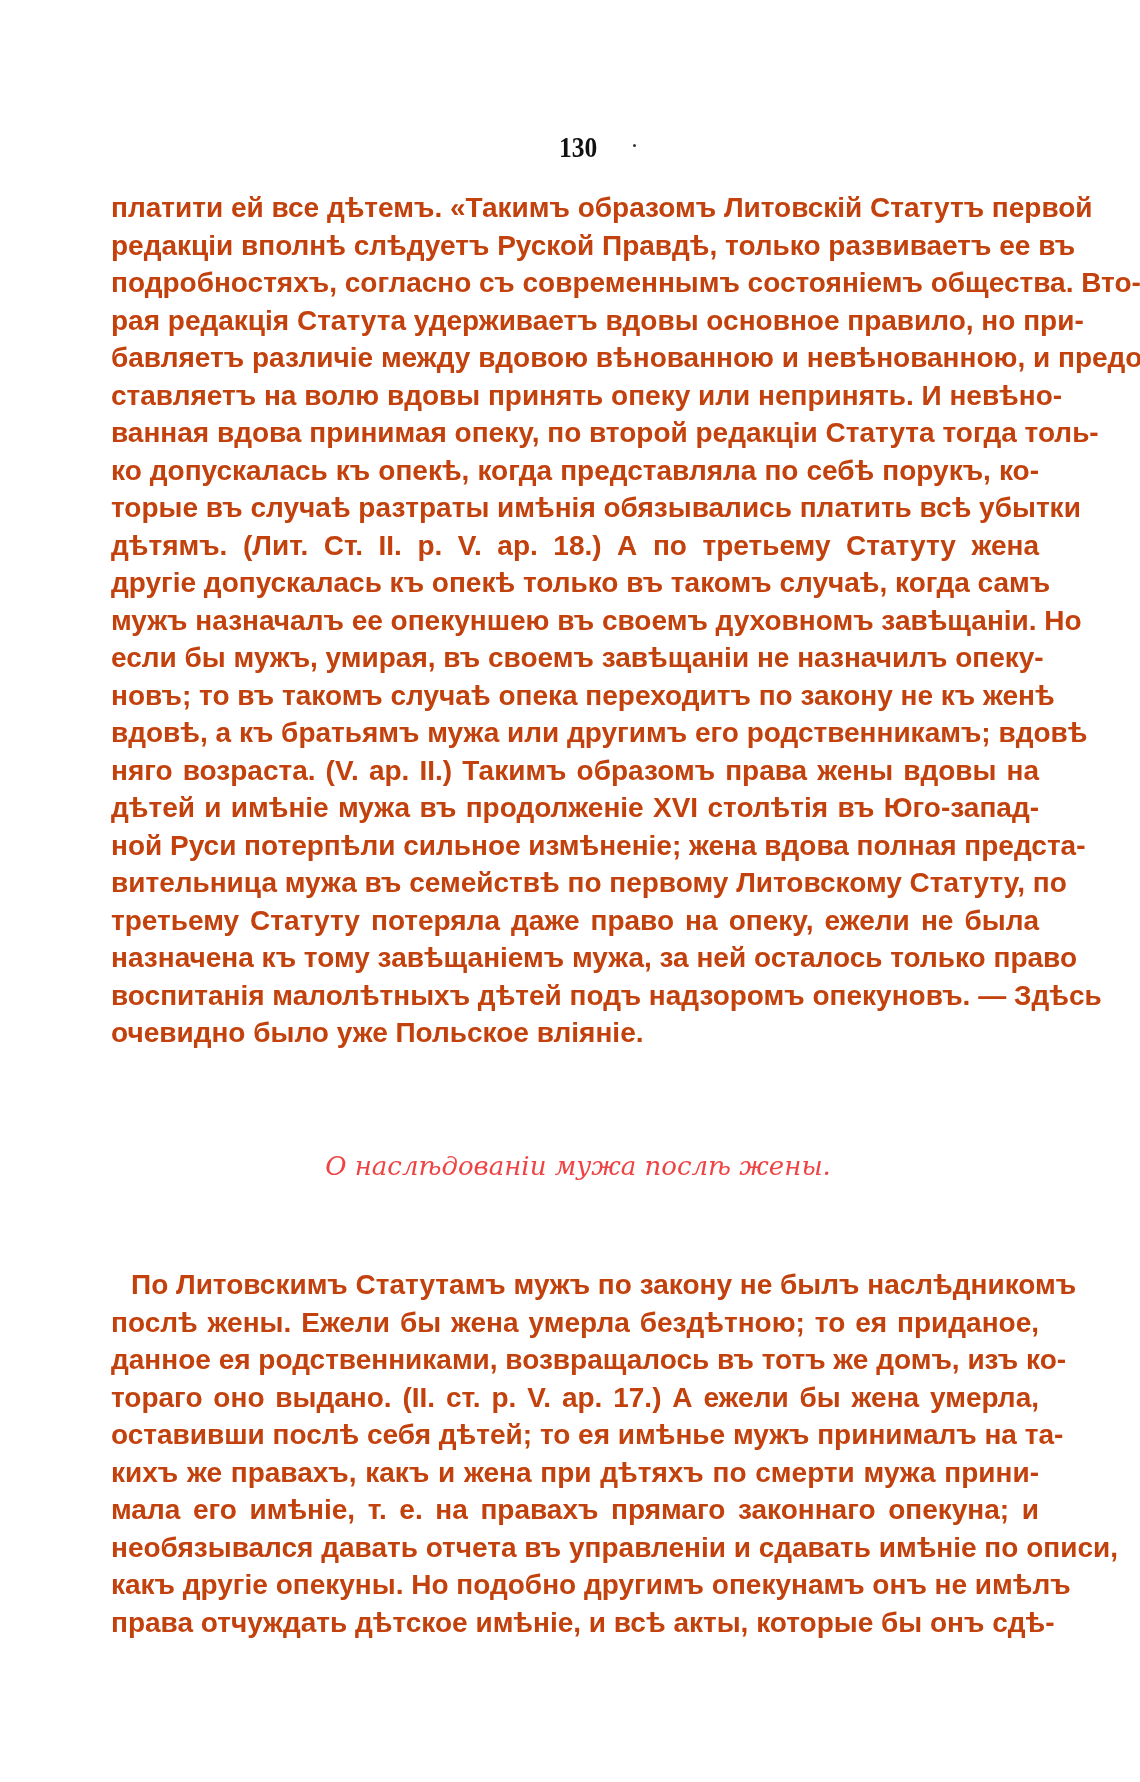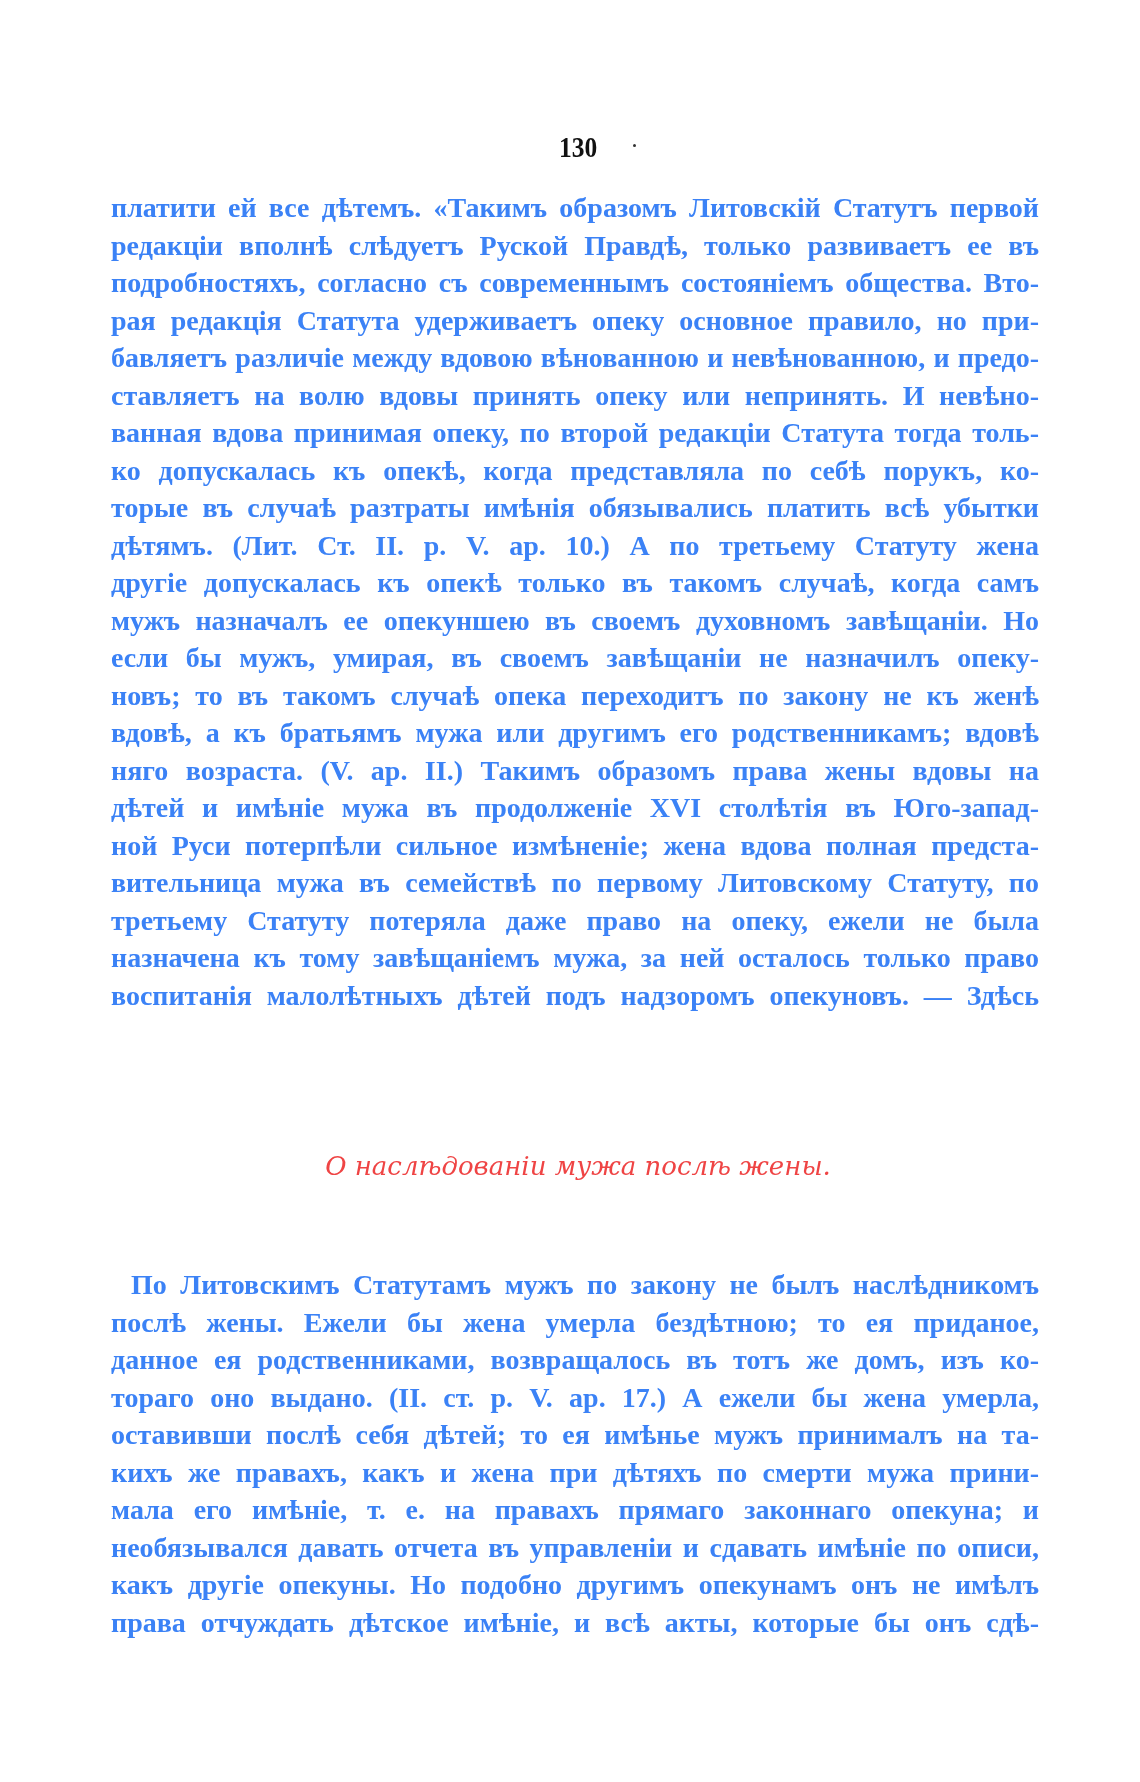--- a/index.html
+++ b/index.html
@@ -6,21 +6,21 @@
   body { width: 1140px; height: 1782px; position: relative; overflow: hidden; }
   .page { position: absolute; left: 8px; top: 0; width: 1140px; height: 1318px; background: #fff; color: #111; }
   .page-number {
     position: absolute; left: 0; width: 1140px; top: 130px; text-align: center;
     font-family: "Liberation Serif", serif; font-size: 30px; font-weight: bold; letter-spacing: 0px;
     transform: scaleX(0.85);
   }
   .speck { position: absolute; width: 3px; height: 3px; background: #333; border-radius: 50%; }
   .text-block {
     position: absolute; left: 103px; width: 928px;
-    font-family: Liberation Serif, serif; font-size: 28px; font-weight: bold; color: #3b82f6;
+    font-family: Liberation Sans, sans-serif; font-size: 28px; font-weight: bold; color: #c2410c;
   }
   .line {
     display: block; height: 37.5px; line-height: 37.5px; white-space: nowrap;
     text-align: justify; text-align-last: justify; overflow: visible;
   }
   .line.last { text-align-last: left; }
   .line.indent { padding-left: 20px; }
   #para1 { top: 189px; }
   #para2 { top: 1266px; }
   .heading {
@@ -32,39 +32,40 @@
 <body>
 
 <div class="page">
   <div class="page-number">130</div>
   <span class="speck" style="left:625px; top:144px;"></span>
 
   <div class="text-block" id="para1">
       <span class="line">платити ей все дѣтемъ. «Такимъ образомъ Литовскій Статутъ первой</span>
       <span class="line">редакціи вполнѣ слѣдуетъ Руской Правдѣ, только развиваетъ ее въ</span>
       <span class="line">подробностяхъ, согласно съ современнымъ состояніемъ общества. Вто-</span>
-      <span class="line">рая редакція Статута удерживаетъ опеку основное правило, но при-</span>
+      <span class="line">рая редакція Статута удерживаетъ вдовы основное правило, но при-</span>
       <span class="line">бавляетъ различіе между вдовою вѣнованною и невѣнованною, и предо-</span>
       <span class="line">ставляетъ на волю вдовы принять опеку или непринять. И невѣно-</span>
       <span class="line">ванная вдова принимая опеку, по второй редакціи Статута тогда толь-</span>
       <span class="line">ко допускалась къ опекѣ, когда представляла по себѣ порукъ, ко-</span>
       <span class="line">торые въ случаѣ разтраты имѣнія обязывались платить всѣ убытки</span>
-      <span class="line">дѣтямъ. (Лит. Ст. II. р. V. ар. 10.) А по третьему Статуту жена</span>
+      <span class="line">дѣтямъ. (Лит. Ст. II. р. V. ар. 18.) А по третьему Статуту жена</span>
       <span class="line">другіе допускалась къ опекѣ только въ такомъ случаѣ, когда самъ</span>
       <span class="line">мужъ назначалъ ее опекуншею въ своемъ духовномъ завѣщаніи. Но</span>
       <span class="line">если бы мужъ, умирая, въ своемъ завѣщаніи не назначилъ опеку-</span>
       <span class="line">новъ; то въ такомъ случаѣ опека переходитъ по закону не къ женѣ</span>
       <span class="line">вдовѣ, а къ братьямъ мужа или другимъ его родственникамъ; вдовѣ</span>
       <span class="line">няго возраста. (V. ар. II.) Такимъ образомъ права жены вдовы на</span>
       <span class="line">дѣтей и имѣніе мужа въ продолженіе XVI столѣтія въ Юго-запад-</span>
       <span class="line">ной Руси потерпѣли сильное измѣненіе; жена вдова полная предста-</span>
       <span class="line">вительница мужа въ семействѣ по первому Литовскому Статуту, по</span>
       <span class="line">третьему Статуту потеряла даже право на опеку, ежели не была</span>
       <span class="line">назначена къ тому завѣщаніемъ мужа, за ней осталось только право</span>
       <span class="line">воспитанія малолѣтныхъ дѣтей подъ надзоромъ опекуновъ. — Здѣсь</span>
+      <span class="line last">очевидно было уже Польское вліяніе.</span>
     </div>
 
   <div class="heading">О наслѣдованіи мужа послѣ жены.</div>
 
   <div class="text-block" id="para2">
       <span class="line indent">По Литовскимъ Статутамъ мужъ по закону не былъ наслѣдникомъ</span>
       <span class="line">послѣ жены. Ежели бы жена умерла бездѣтною; то ея приданое,</span>
       <span class="line">данное ея родственниками, возвращалось въ тотъ же домъ, изъ ко-</span>
       <span class="line">тораго оно выдано. (II. ст. р. V. ар. 17.) А ежели бы жена умерла,</span>
       <span class="line">оставивши послѣ себя дѣтей; то ея имѣнье мужъ принималъ на та-</span>

